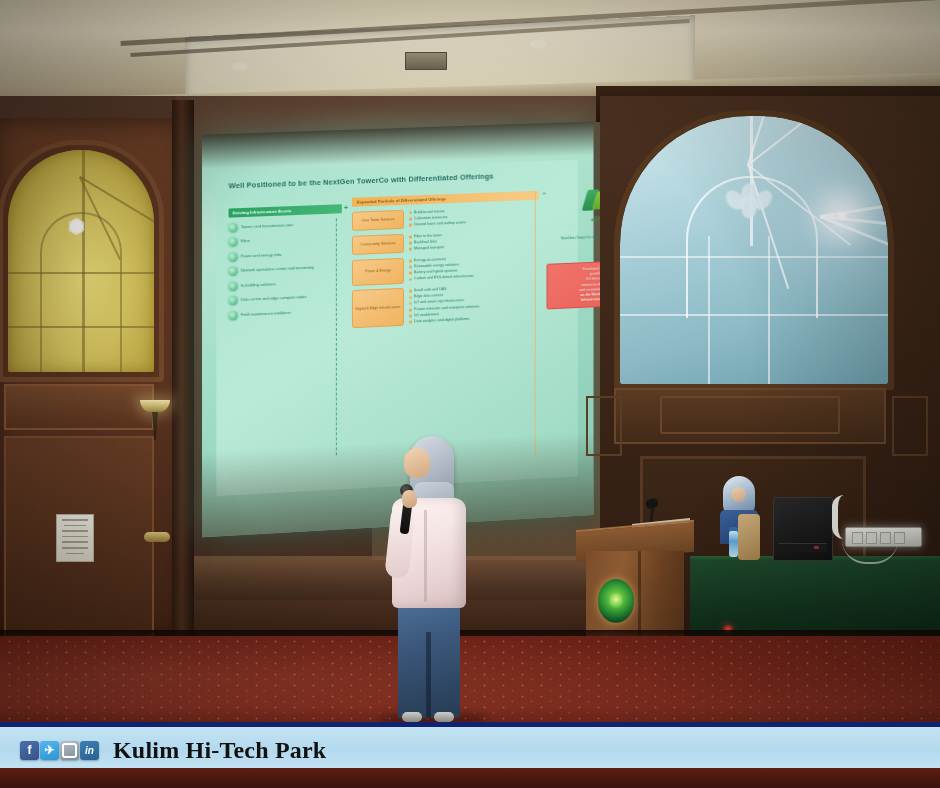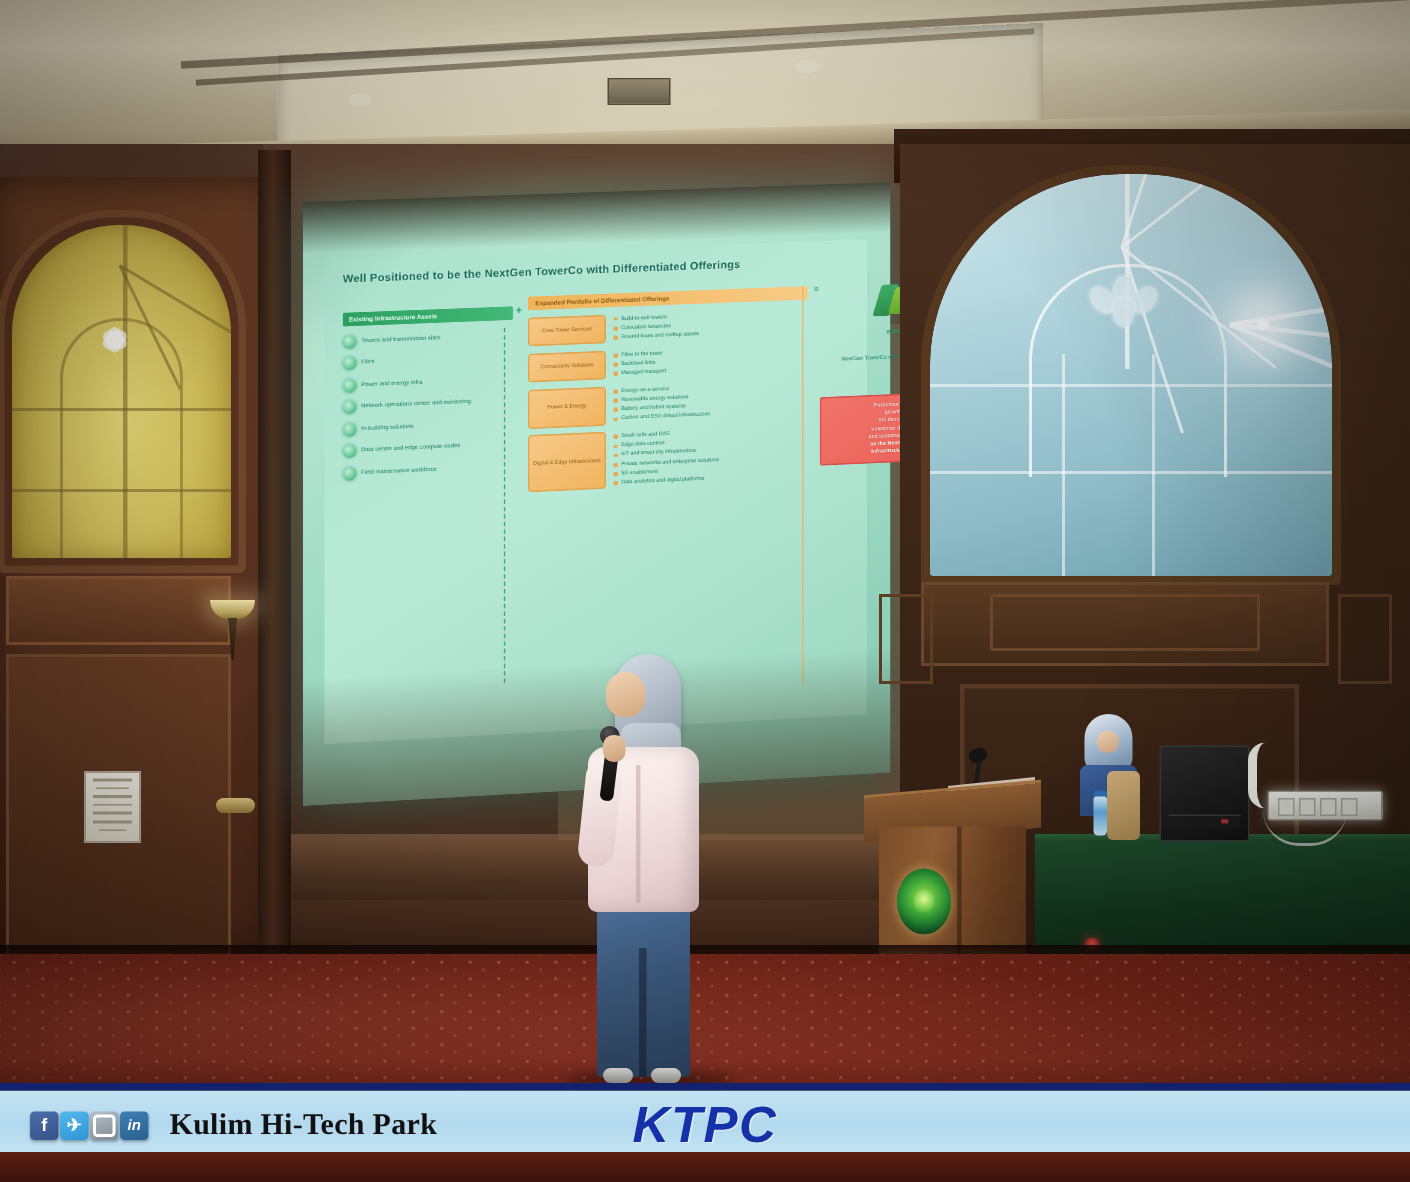--- a/index.html
+++ b/index.html
@@ -289,21 +289,21 @@
   .social{display:flex;gap:1px;margin-left:20px;}
   .si{width:19px;height:19px;border-radius:3px;display:flex;align-items:center;justify-content:center;
     font-size:12px;font-weight:bold;color:#fff;font-family:"Liberation Sans",sans-serif;
     box-shadow:0 1px 2px rgba(0,0,0,.3);}
   .si-fb{background:linear-gradient(160deg,#4b6ea9,#36538a);}
   .si-tw{background:linear-gradient(160deg,#55b8ee,#2b95d4);}
   .si-ig{background:linear-gradient(160deg,#b7c0c8,#7b8994);}
   .si-ig i{width:11px;height:11px;border:2px solid #fff;border-radius:3px;display:block;}
   .si-li{background:linear-gradient(160deg,#3f7fb5,#27618f);font-size:10px;font-style:italic;}
   .bn-name{margin-left:14px;font-family:"Liberation Serif",serif;font-weight:bold;
-    font-size:20px;color:#111;letter-spacing:.2px;}
+    font-size:24px;color:#111;letter-spacing:.2px;}
   .bn-logo{position:absolute;left:0;right:0;text-align:center;
     font-family:"Liberation Sans",sans-serif;font-weight:bold;font-style:italic;
     font-size:34px;letter-spacing:1px;color:#1431a8;
     text-shadow:1px 1px 0 rgba(255,255,255,.5);}
   .bn-url{margin-left:auto;margin-right:22px;font-family:"Liberation Serif",serif;
     font-weight:bold;font-size:19px;color:#111;}
 
   .vignette{position:absolute;left:0;top:0;width:940px;height:788px;pointer-events:none;
     background:radial-gradient(ellipse at 50% 45%,rgba(0,0,0,0) 42%,rgba(0,0,0,.42) 100%);}
   .bottom-strip{position:absolute;left:0;top:768px;width:940px;height:20px;
@@ -625,17 +625,16 @@
   <div class="banner">
     <div class="social">
       <span class="si si-fb">f</span>
       <span class="si si-tw">✈</span>
       <span class="si si-ig">
           <i></i>
         </span>
       <span class="si si-li">in</span>
     </div>
     <div class="bn-name">Kulim Hi-Tech Park</div>
-    <div class="bn-logo">KTPC</div>
   </div>
   <div class="bottom-strip"></div>
 
 </div>
 
 </body></html>

